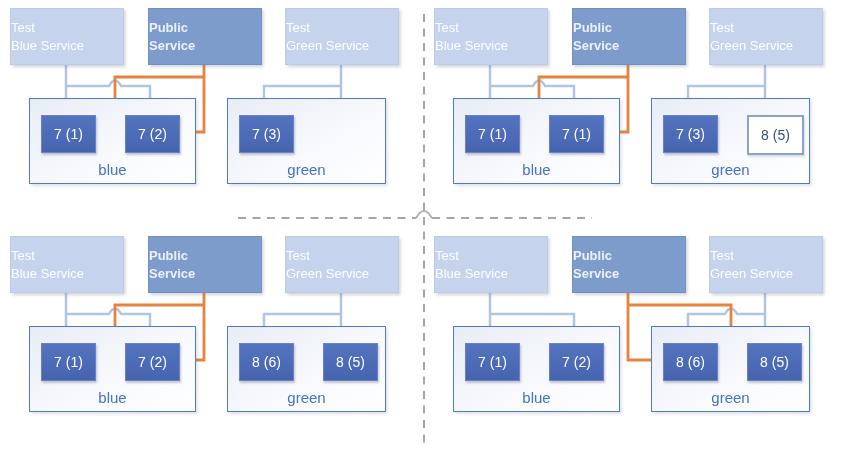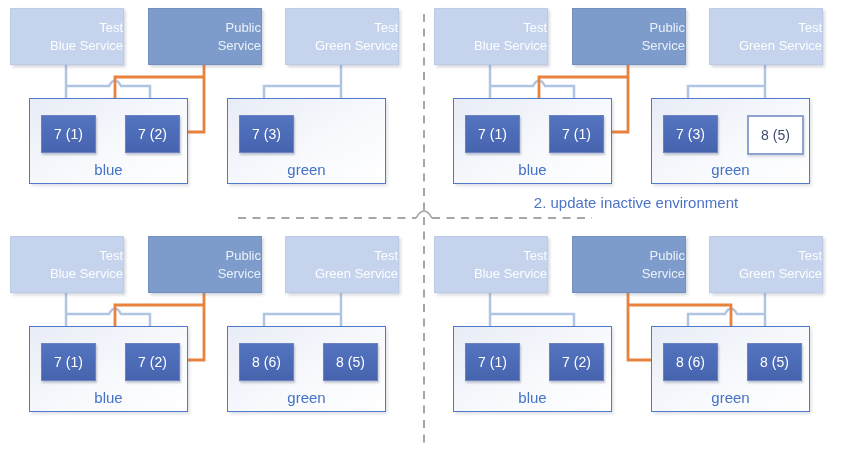--- a/index.html
+++ b/index.html
@@ -3,34 +3,34 @@
 <meta charset="utf-8">
 <style>
   html,body{margin:0;padding:0;background:#ffffff;}
   #stage{
     position:relative;width:848px;height:456px;overflow:hidden;
     font-family:"Liberation Sans", sans-serif;background:#ffffff;
   }
   .panel{position:absolute;width:424px;height:228px;}
   .service{
     position:absolute;top:8px;width:112px;height:55px;
-    display:flex;flex-direction:column;justify-content:center;align-items:flex-end;
+    display:flex;flex-direction:column;justify-content:center;align-items:flex-start;
     font-size:13px;line-height:1.35;text-align:center;
     box-shadow:1.5px 2px 3px rgba(120,130,150,.35);
   }
-  .svc-0{left:10px;} .svc-1{left:148px;} .svc-2{left:285px;}
+  .svc-0{left:10px;} .svc-1{left:148px;font-weight:bold;} .svc-2{left:285px;}
   .service.light{background:#c5d4ec;border:1px solid #bccbe6;color:#fdfeff;}
   .service.dark{background:#7e9ccb;border:1px solid #7291c0;color:#eaf1fa;}
   .env{
     position:absolute;top:98px;width:157px;height:84px;
     border:1.5px solid #4f79c9;
     background:linear-gradient(150deg,#e8ecf5 0%,#f7f9fd 55%,#ffffff 100%);
     box-shadow:1.5px 2px 3px rgba(120,130,150,.25);
   }
-  .env-blue{left:29px;} .env-green{left:227px;}
+  .env-blue{left:29px;padding-left:8px;} .env-green{left:227px;}
   .env-label{
     position:absolute;bottom:5px;left:0;width:100%;text-align:center;
     color:#4472c4;font-size:15px;
   }
   .pod{
     position:absolute;top:16px;width:53px;height:36px;
     display:flex;align-items:center;justify-content:center;font-size:14px;
   }
   .pod-0{left:11px;} .pod-1{left:95px;text-align:center;}
   .pod.filled{
@@ -127,21 +127,20 @@
     <div class="env env-blue">
       <div class="pod pod-0 filled">7 (1)</div>
       <div class="pod pod-1 filled">7 (1)</div>
       <div class="env-label">blue</div>
     </div>
     <div class="env env-green">
       <div class="pod pod-0 filled">7 (3)</div>
       <div class="pod pod-1 inactive">8 (5)</div>
       <div class="env-label">green</div>
     </div>
-    <div class="caption">2. update inactive environment</div>
   </div>
 
   <div class="panel" style="left: 0px; top: 228px;">
     <svg class="arrows" width="424" height="228">
         <path d="M66,63 V104" stroke="#b0c5e4" stroke-width="2.5" fill="none"></path>
         <path d="M66,86 H109 Q115,75 121,86 H150 V104" stroke="#b0c5e4" stroke-width="2.5" fill="none"></path>
         <polygon points="60.5,103 71.5,103 66,113" fill="#a3bbde"></polygon>
         <polygon points="144.5,103 155.5,103 150,113" fill="#a3bbde"></polygon>
         <path d="M341,63 V104" stroke="#b0c5e4" stroke-width="2.5" fill="none"></path>
         <path d="M341,86 H264 V104" stroke="#b0c5e4" stroke-width="2.5" fill="none"></path>

